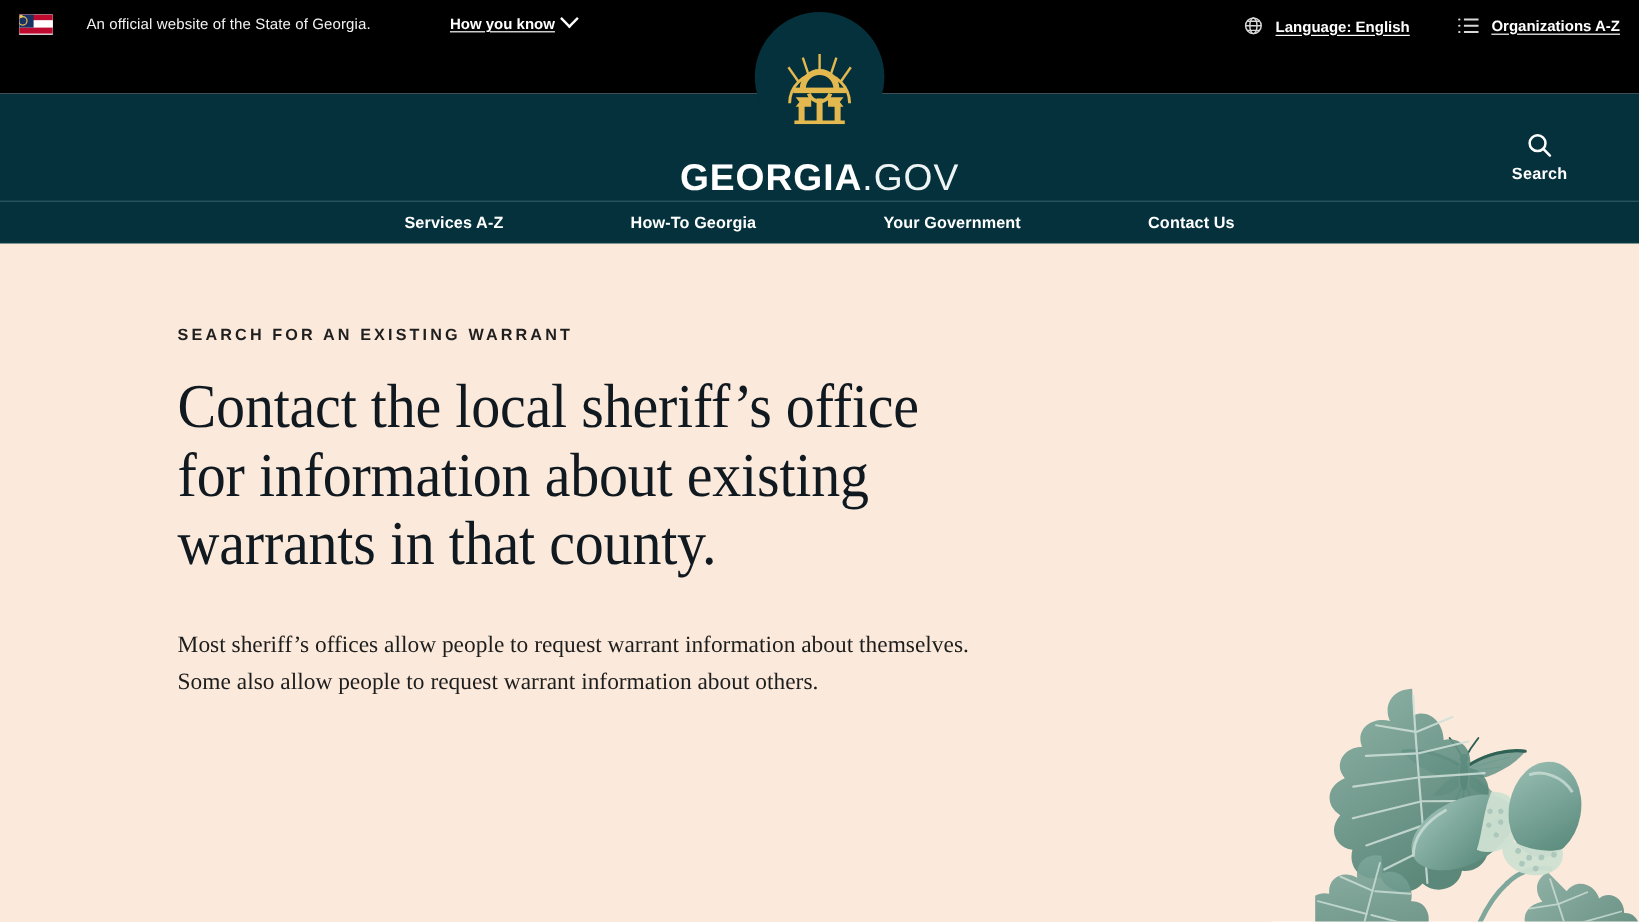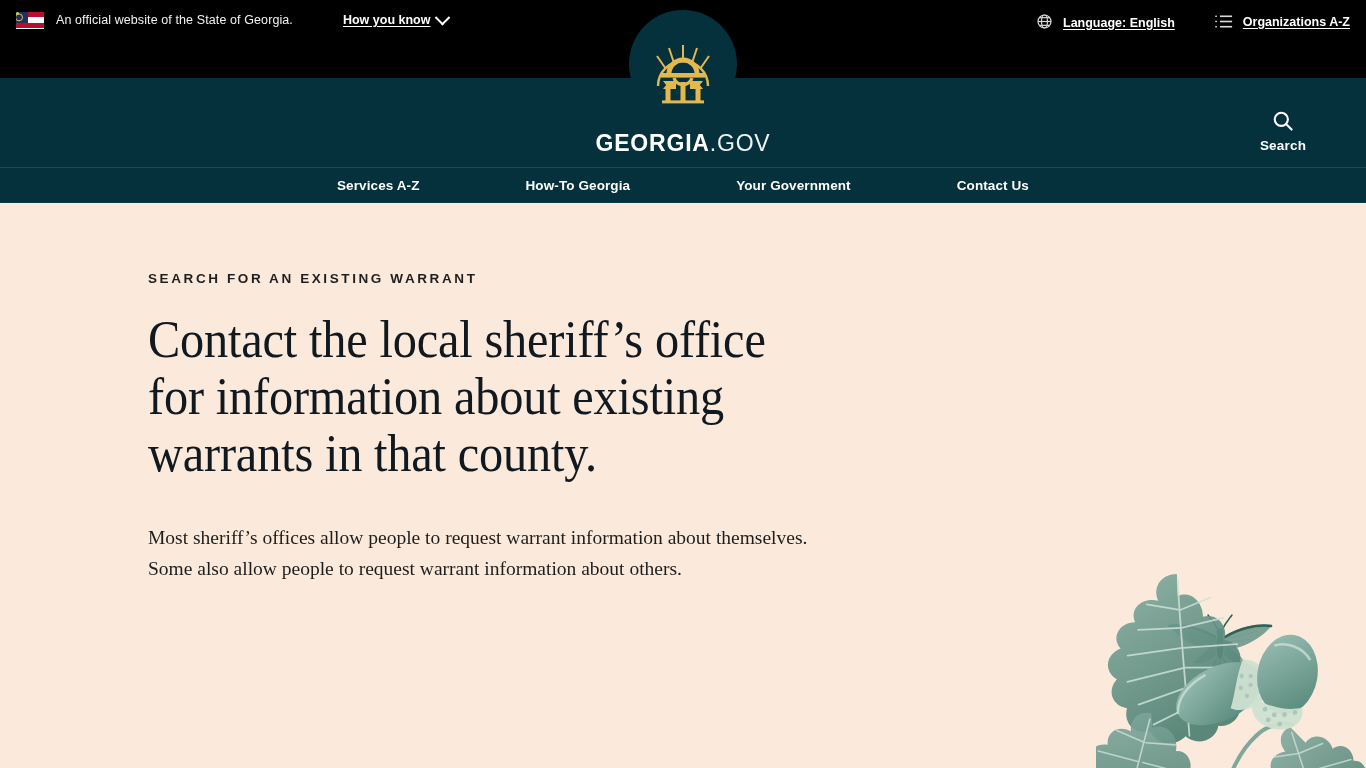--- a/index.html
+++ b/index.html
@@ -23,21 +23,21 @@
     position: relative;
     height: 30px;
     padding-top: 10px;
     display: flex;
     align-items: center;
   }
   .banner-left {
     display: flex;
     align-items: center;
     padding-left: 16px;
-    gap: 12px;
+    gap: 28px;
   }
   .ga-flag {
     width: 28px;
     height: 17px;
     position: relative;
     flex: 0 0 auto;
     background: #ffffff;
     overflow: hidden;
   }
   .ga-flag .stripe-r1 { position: absolute; left: 0; top: 0; width: 100%; height: 33.4%; background: #bf0a30; }
@@ -48,21 +48,21 @@
                         border-radius: 50%; border: 1px solid #e8c252; transform: translate(-50%,-8%); }
   .ga-flag .seal-dot  { position: absolute; left: 4%; top: 8%; width: 3px; height: 3px; background: #e8c252; border-radius: 50%; }
   .banner-text {
     font-size: 12.5px;
     letter-spacing: 0.1px;
     color: #f2f2f2;
     white-space: nowrap;
   }
   .how-you-know {
     display: inline-flex;
-    align-items: center;
+    align-items: flex-start;
     gap: 7px;
     margin-left: 10px;
     cursor: pointer;
     padding-left: 28px;
   }
   .how-you-know .hyk-label {
     font-size: 12.5px;
     font-weight: bold;
     color: #ffffff;
     text-decoration: underline;
@@ -127,21 +127,21 @@
     border-radius: 50%;
     background: #04313c;
     display: flex;
     align-items: center;
     justify-content: center;
   }
   .wordmark {
     position: absolute;
     left: 0; right: 0;
     top: 52px;
-    font-size: 23px;
+    font-size: 31px;
     letter-spacing: 0.8px;
     white-space: nowrap;
   }
   .wordmark .wm-bold { font-weight: bold; color: #ffffff; }
   .wordmark .wm-light { font-weight: 300; color: #eef3f4; }
 
   .search-toggle {
     position: absolute;
     right: 48px;
     top: 28px;

